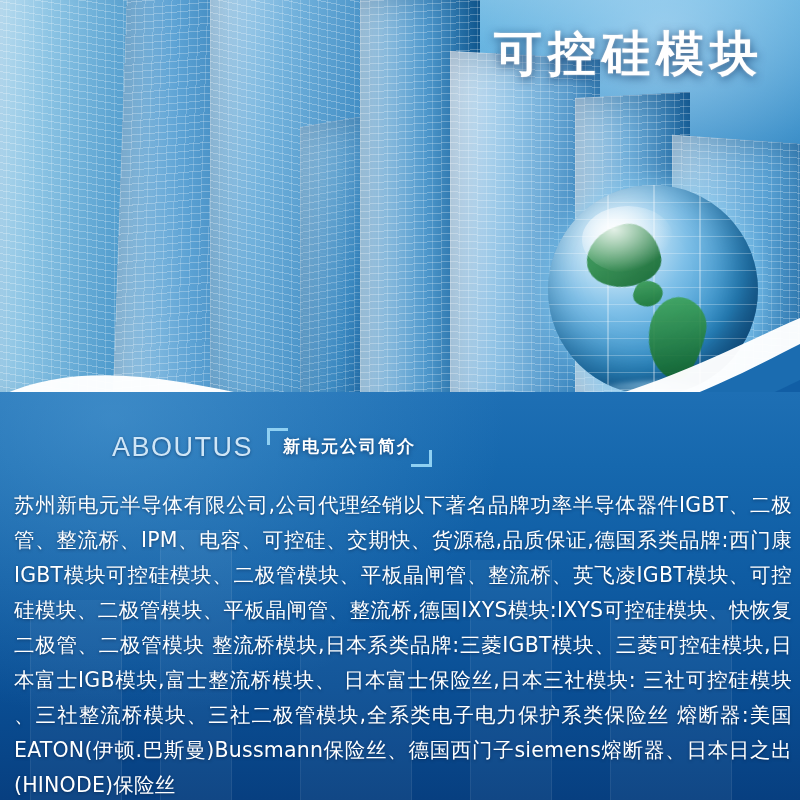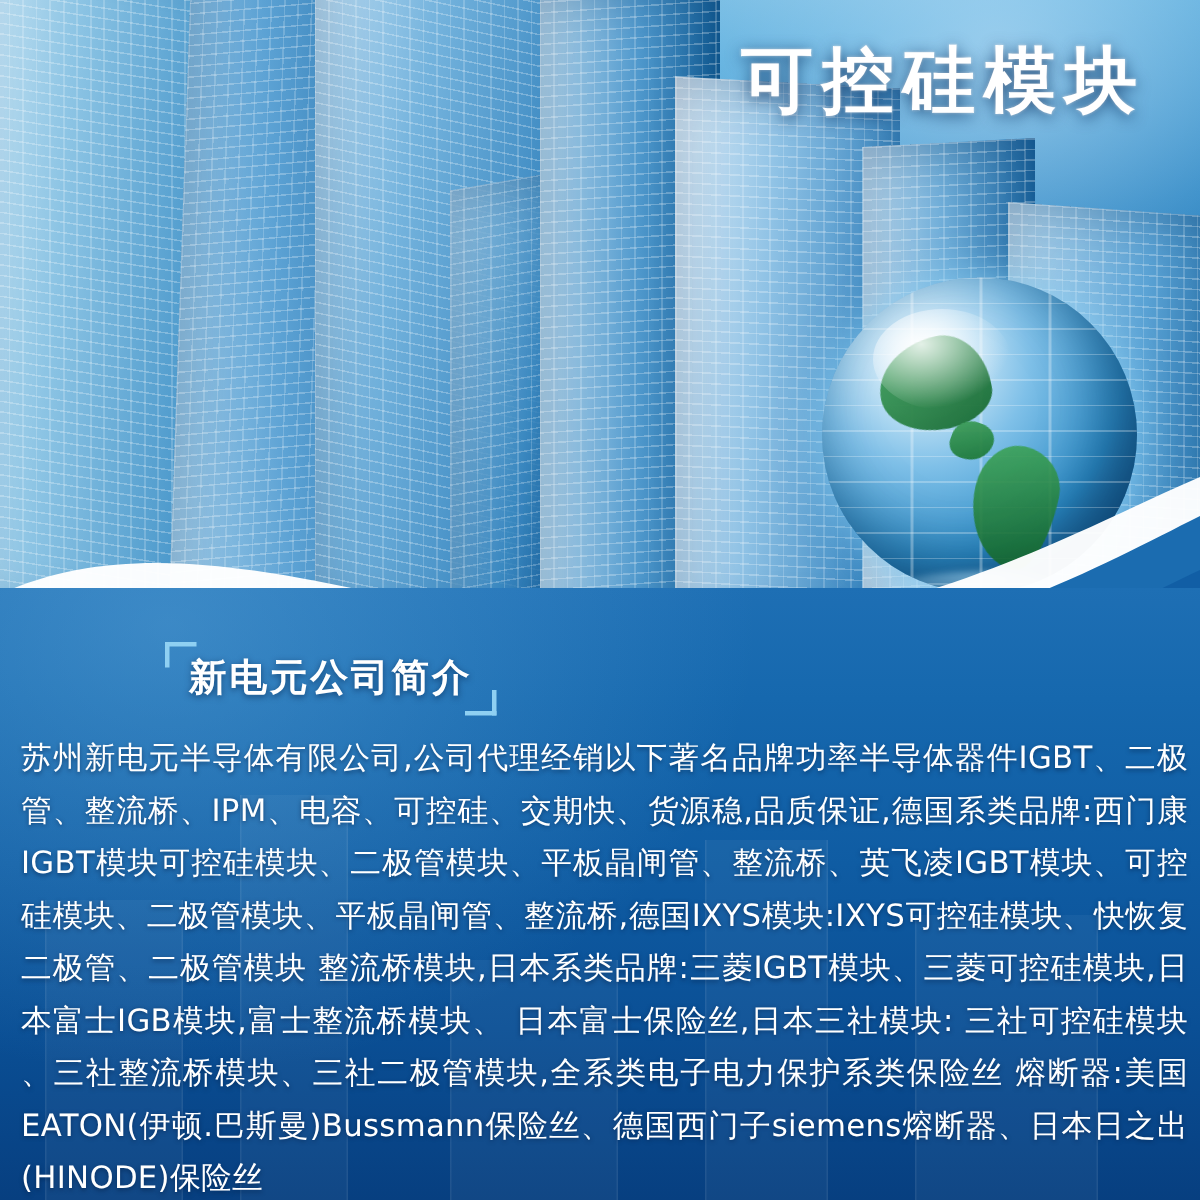--- a/index.html
+++ b/index.html
@@ -227,21 +227,21 @@
     letter-spacing: 1.5px;
     font-family: "Liberation Sans", sans-serif;
     text-shadow: 0 1px 3px rgba(0,30,70,0.5);
   }
   .about-cn-box {
     position: relative;
     padding: 5px 14px 7px 14px;
   }
   .about-cn {
     color: #ffffff;
-    font-size: 25px;
+    font-size: 17px;
     letter-spacing: 2px;
     font-weight: bold;
     font-family: "DejaVu Sans", sans-serif;
     text-shadow: 0 1px 4px rgba(0,30,70,0.6);
   }
   .corner {
     position: absolute;
     width: 18px; height: 14px;
     border-color: #8fd0f2;
     border-style: solid;
@@ -323,20 +323,21 @@
 
   <div class="body-panel">
     <div class="panel-sheen"></div>
     <div class="panel-bld pb1"></div>
     <div class="panel-bld pb2"></div>
     <div class="panel-bld pb3"></div>
     <div class="panel-bld pb4"></div>
     <div class="panel-bld pb5"></div>
 
     <div class="about-row">
+      <div class="about-en">ABOUTUS</div>
       <div class="about-cn-box">
         <span class="corner c-tl"></span>
         <span class="corner c-br"></span>
         <span class="about-cn">新电元公司简介</span>
       </div>
     </div>
 
     <div class="paragraph">苏州新电元半导体有限公司,公司代理经销以下著名品牌功率半导体器件IGBT、二极管、整流桥、IPM、电容、可控硅、交期快、货源稳,品质保证,德国系类品牌:西门康IGBT模块可控硅模块、二极管模块、平板晶闸管、整流桥、英飞凌IGBT模块、可控硅模块、二极管模块、平板晶闸管、整流桥,德国IXYS模块:IXYS可控硅模块、快恢复二极管、二极管模块 整流桥模块,日本系类品牌:三菱IGBT模块、三菱可控硅模块,日本富士IGB模块,富士整流桥模块、 日本富士保险丝,日本三社模块: 三社可控硅模块 、三社整流桥模块、三社二极管模块,全系类电子电力保护系类保险丝 熔断器:美国EATON(伊顿.巴斯曼)Bussmann保险丝、德国西门子siemens熔断器、日本日之出(HINODE)保险丝</div>
   </div>
 

